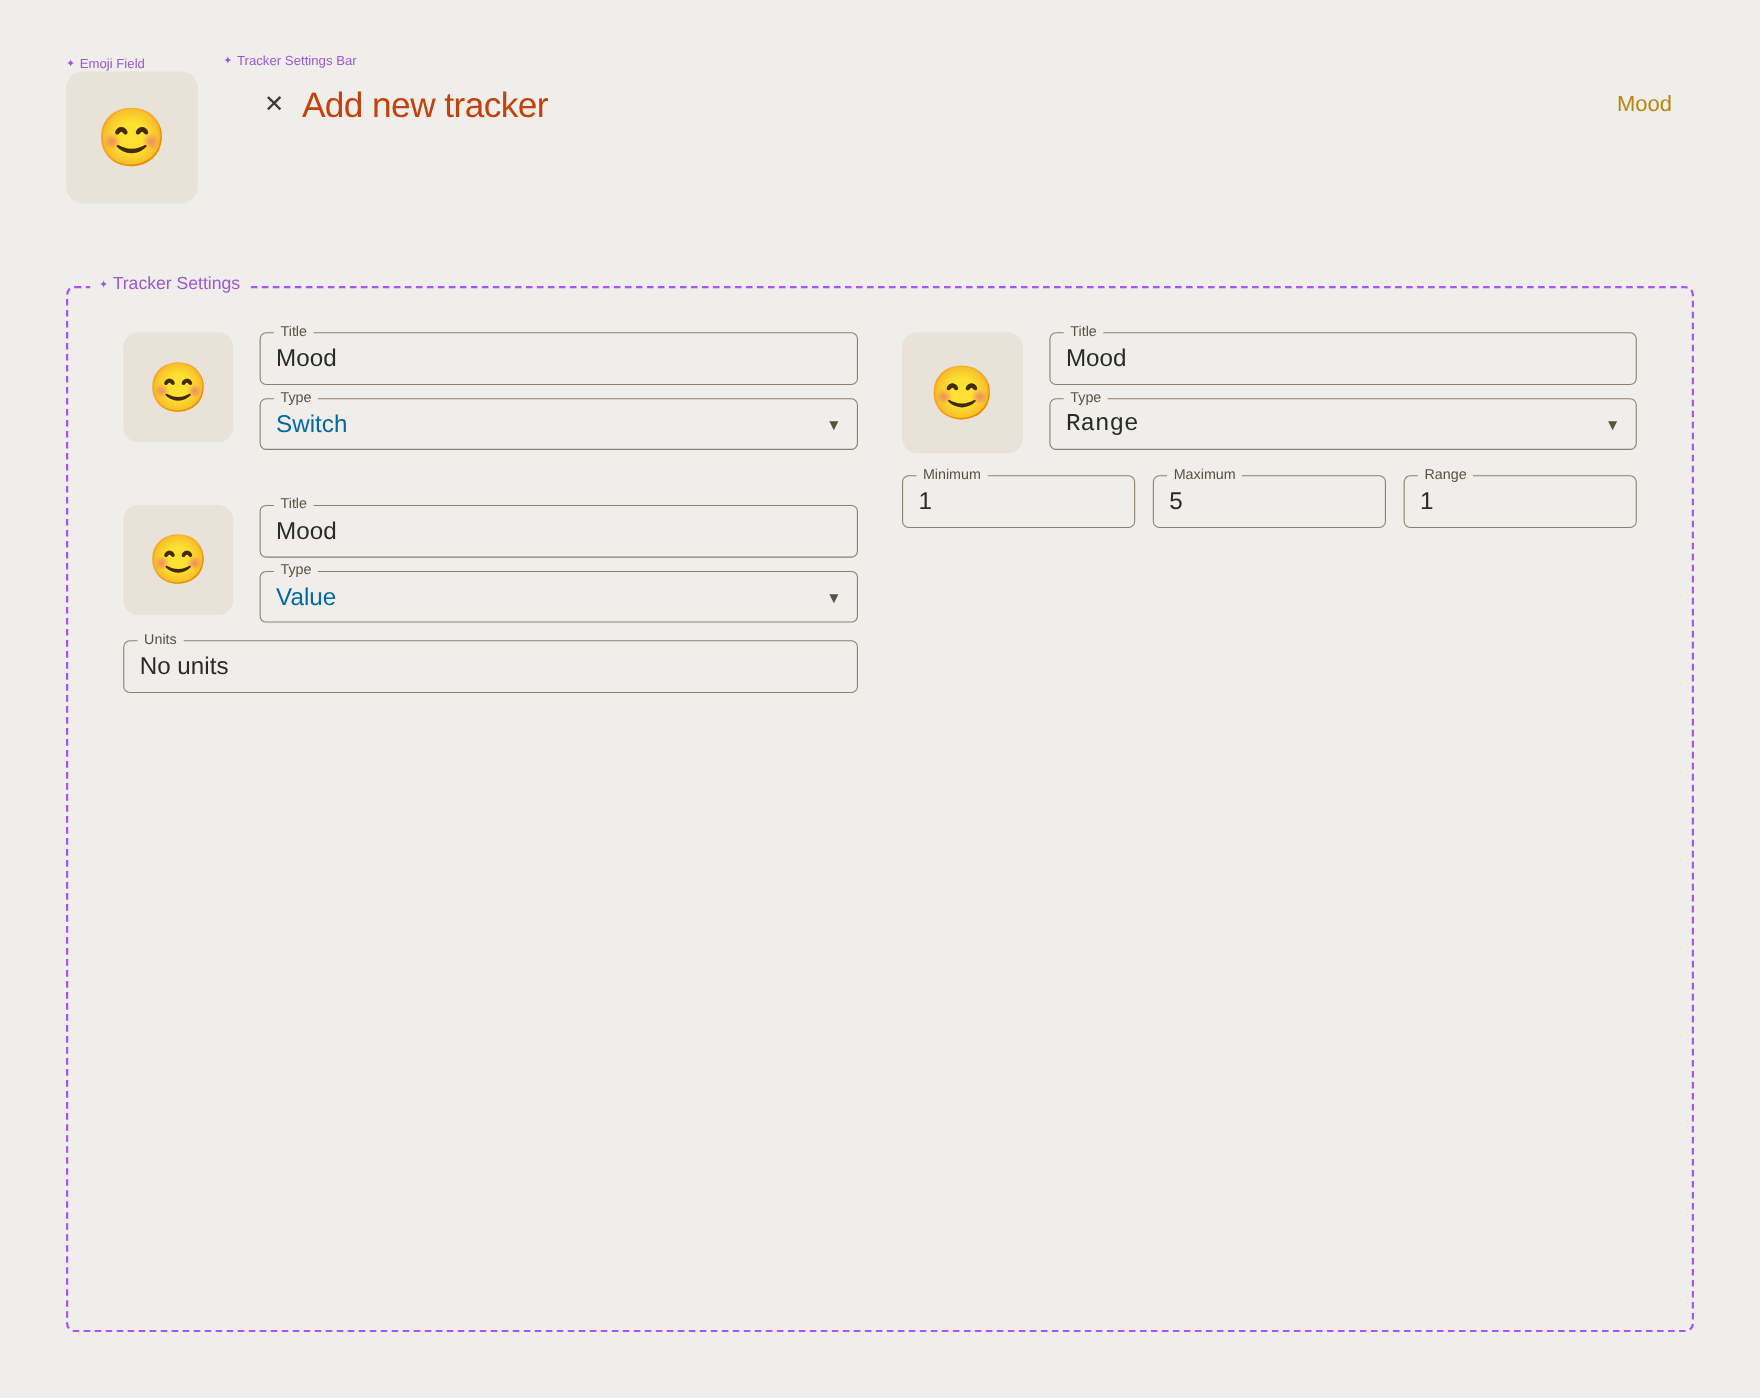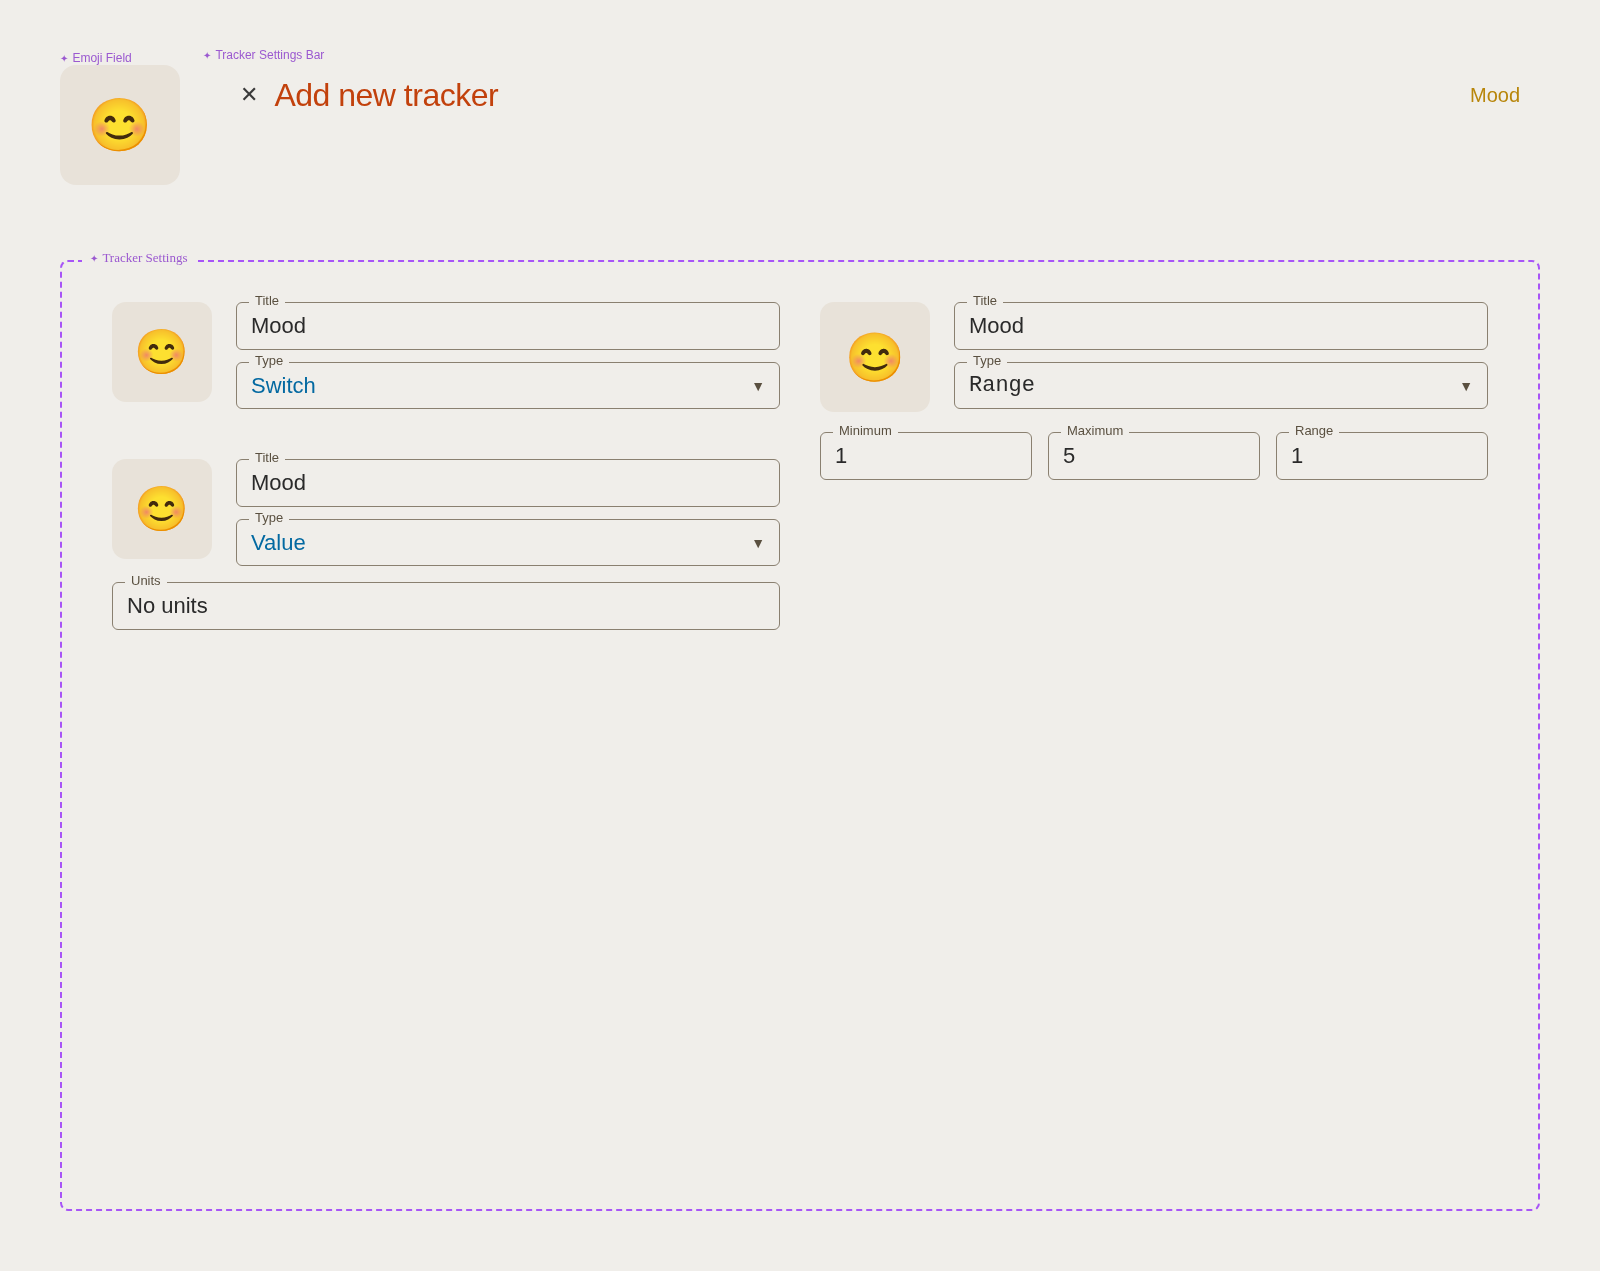--- a/index.html
+++ b/index.html
@@ -111,25 +111,24 @@
       padding: 40px 50px;
     }
 
     .tracker-settings-label {
       position: absolute;
       top: -12px;
       left: 20px;
       background: #f0eeea;
       padding: 0 8px;
       color: #9b59d0;
-      font-size: 13px;
+      font-size: 16px;
       display: flex;
       align-items: center;
       gap: 4px;
-      font-family: Liberation Serif, serif;
     }
     .tracker-settings-label::before {
       content: '✦';
       font-size: 10px;
     }
 
     
     .settings-grid {
       display: grid;
       grid-template-columns: 1fr 1fr;

